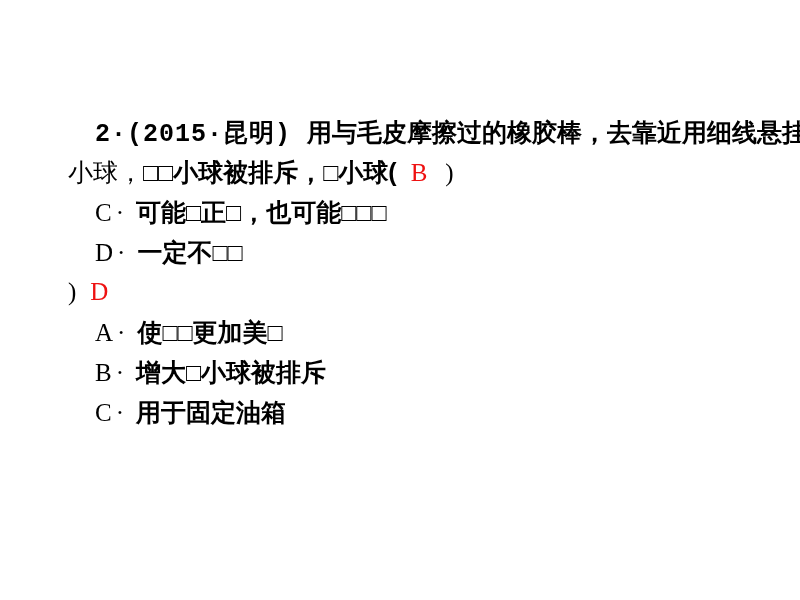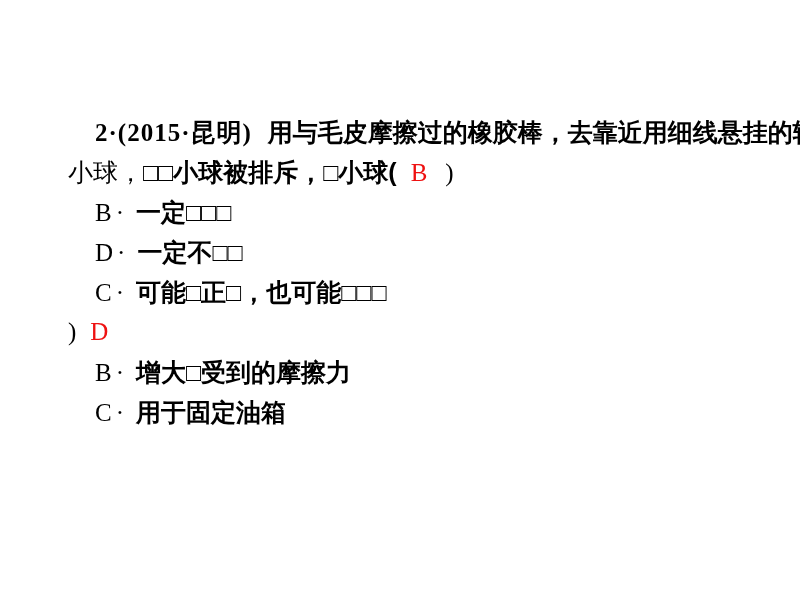--- a/index.html
+++ b/index.html
@@ -25,21 +25,21 @@
     height: 40px;
     line-height: 40px;
     font-size: 25px;
     white-space: nowrap;
   }
   .line.indent {
     padding-left: 27px;
   }
   
   .qnum {
-    font-family: Liberation Serif, serif;
+    font-family: Liberation Mono, monospace;
     font-weight: 700;
     letter-spacing: 1px;
     margin-right: 16px;
   }
   
   .cn {
     font-family: "Liberation Sans", "DejaVu Sans", sans-serif;
     font-weight: 700;
   }
   
@@ -70,29 +70,29 @@
 <body>
 
 <div class="slide">
   <div class="content">
 
     <div class="line indent"><span class="qnum">2·(2015·昆明)</span><span class="cn">用与毛皮摩擦过的橡胶棒，去靠近用细线悬挂的轻质</span></div>
 
     <div class="line"><span class="cn-light">小球，</span><span class="cn">□□小球被排斥，□小球(</span><span class="answer">B</span><span class="paren">)</span></div>
 
 
-    <div class="line indent"><span class="letter">B·</span><span class="cn">一定□□□</span></div>
+
+    <div class="line indent"><span class="letter">C·</span><span class="cn">可能□正□，也可能□□□</span></div>
 
     <div class="line indent"><span class="letter">D·</span><span class="cn">一定不□□</span></div>
-
-    <div class="line indent"><span class="letter">C·</span><span class="cn">可能□正□，也可能□□□</span></div>
 
 
     <div class="line"><span class="paren">)</span><span class="answer">D</span></div>
 
+    <div class="line indent"><span class="letter">A·</span><span class="cn">使□□更加美□</span></div>
 
-    <div class="line indent"><span class="letter">B·</span><span class="cn">增大□受到的摩擦力</span></div>
+    <div class="line indent"><span class="letter">B·</span><span class="cn">增大□小球被排斥</span></div>
 
     <div class="line indent"><span class="letter">C·</span><span class="cn">用于固定油箱</span></div>
 
 
   </div>
 </div>
 
 </body></html>

